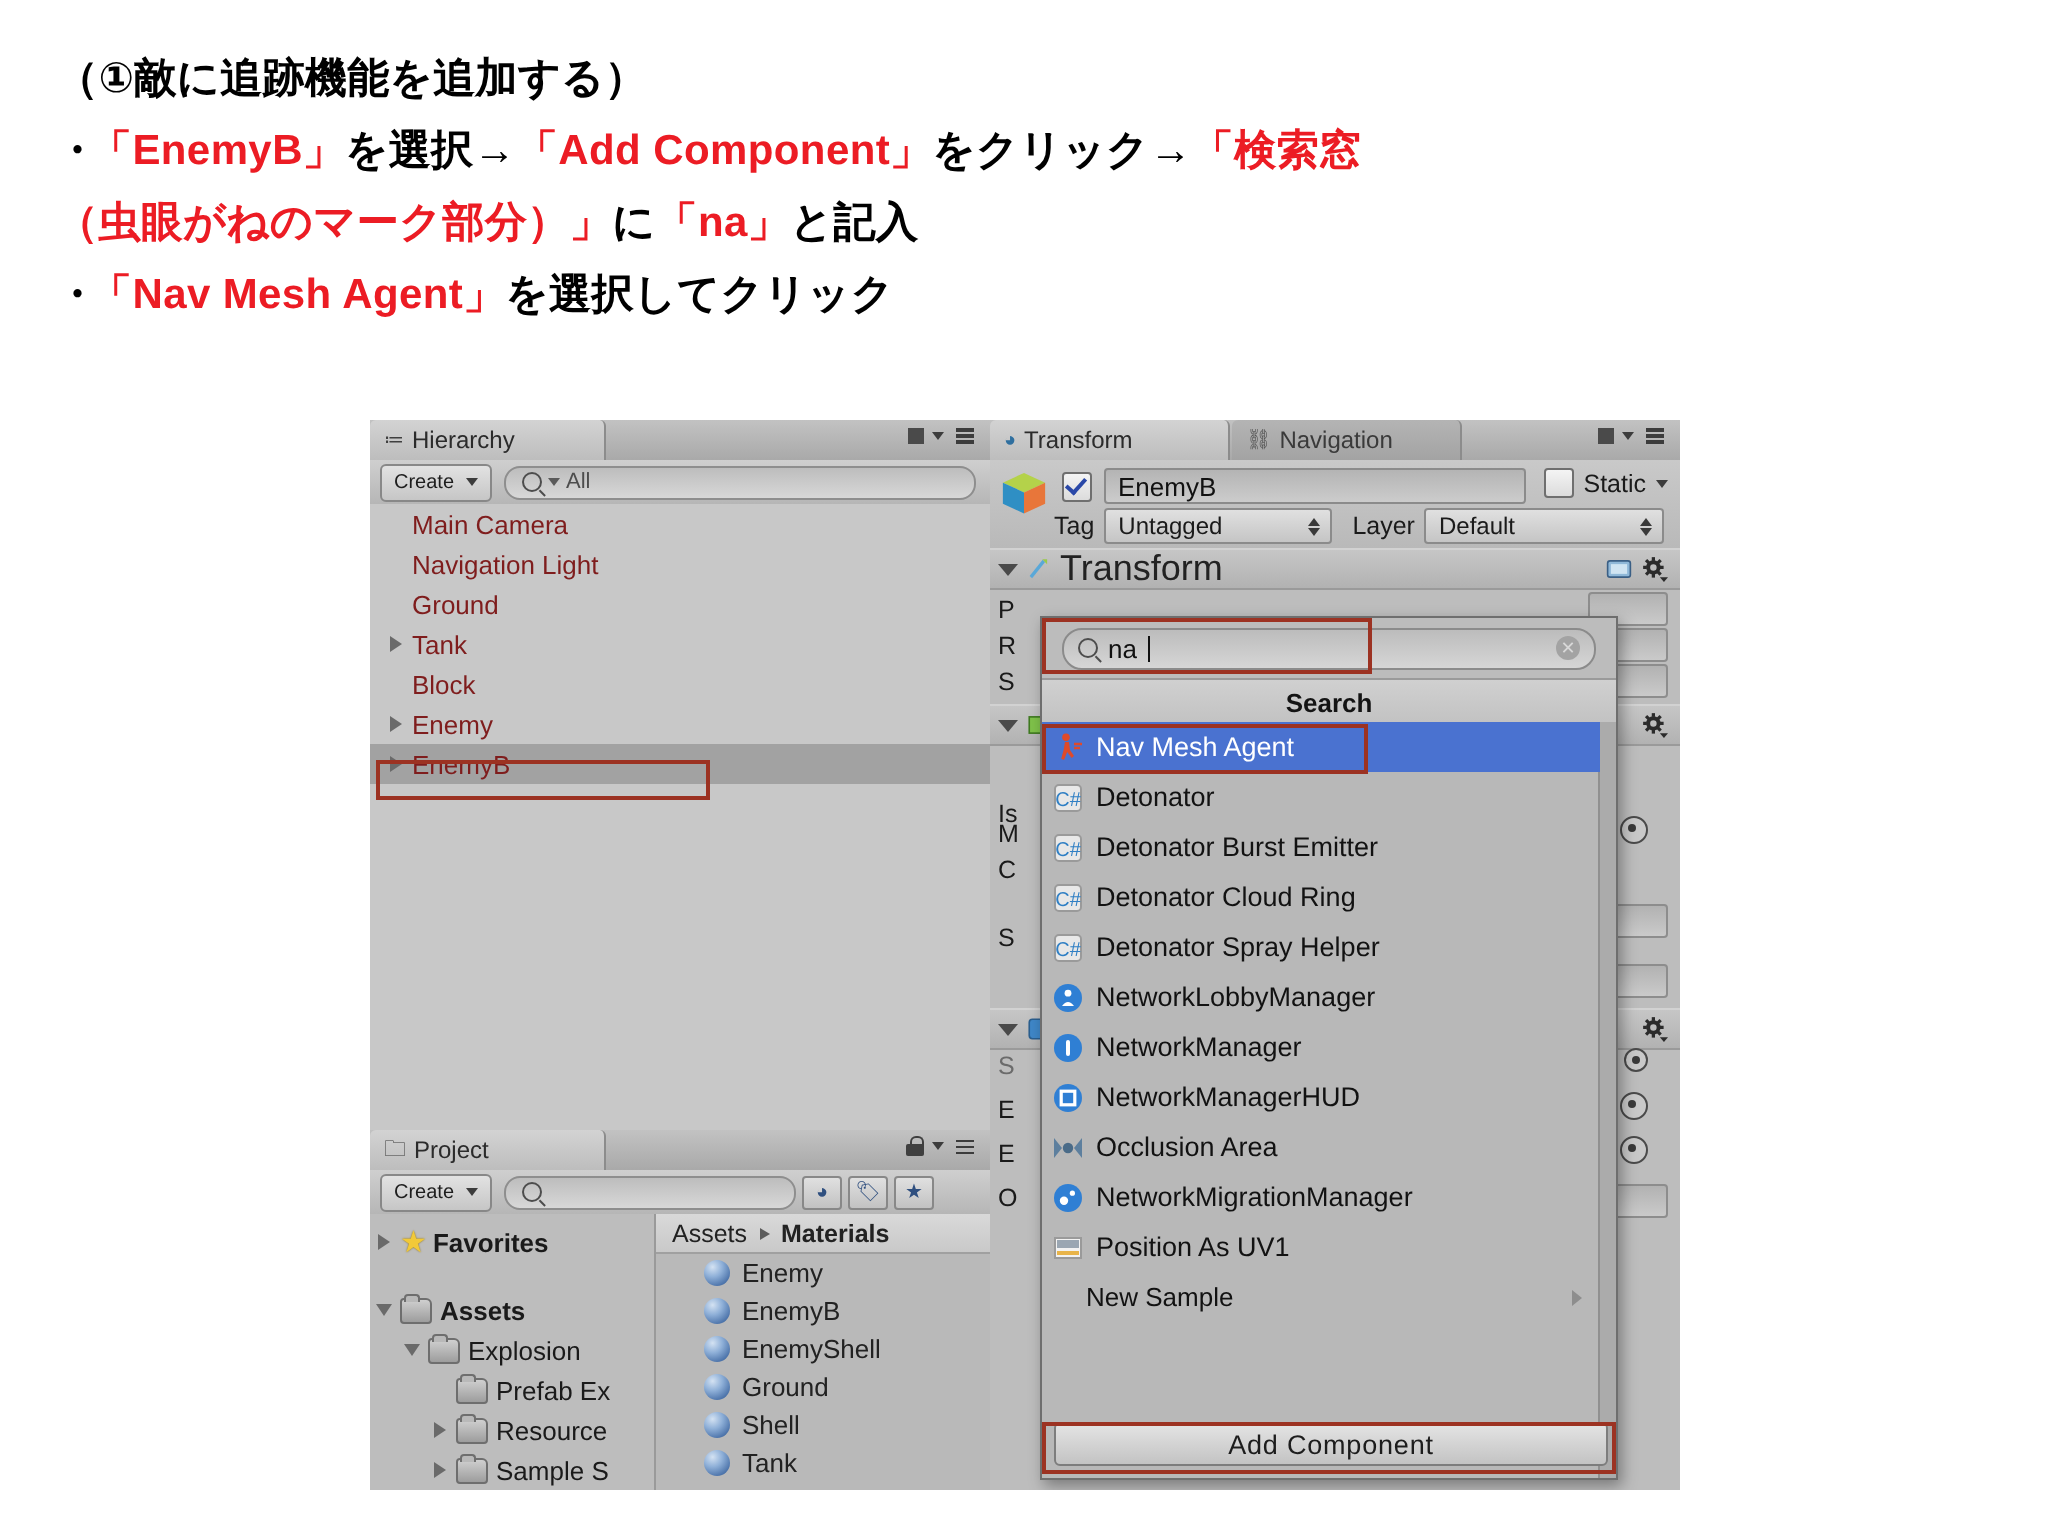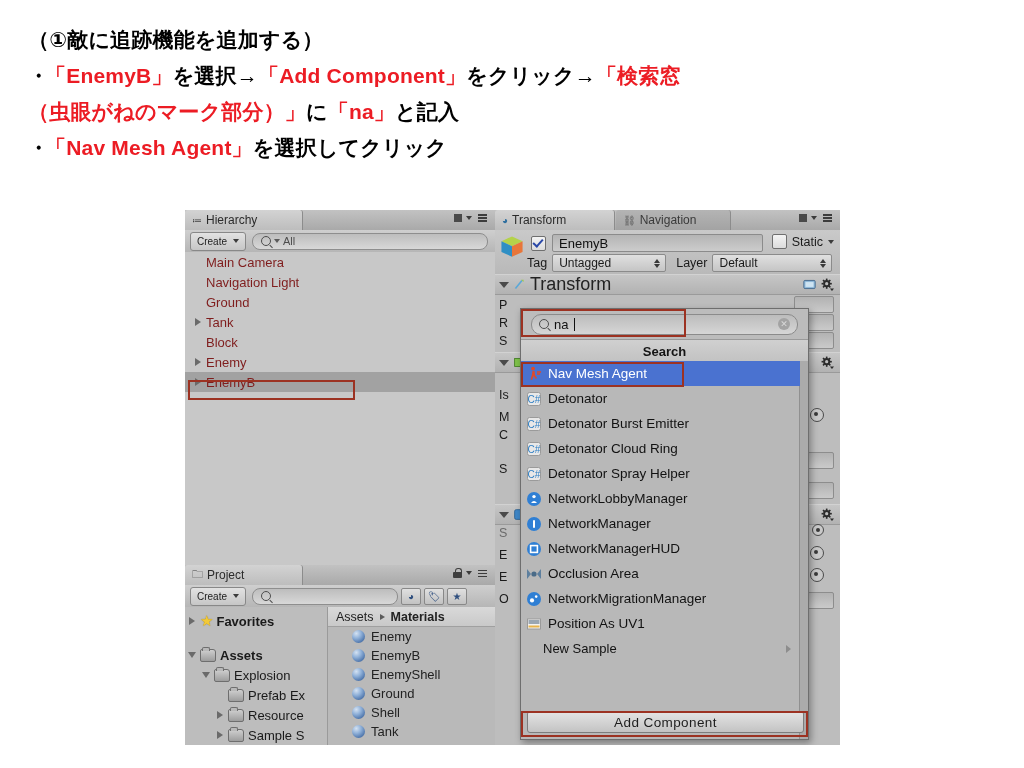--- a/index.html
+++ b/index.html
@@ -438,21 +438,21 @@
               <line x1="0.7" y1="7" x2="3" y2="7"></line>
                 <line x1="11" y1="7" x2="13.3" y2="7"></line>
               <line x1="2.5" y1="2.5" x2="4.2" y2="4.2"></line>
                 <line x1="9.8" y1="9.8" x2="11.5" y2="11.5"></line>
               <line x1="11.5" y1="2.5" x2="9.8" y2="4.2"></line>
                 <line x1="4.2" y1="9.8" x2="2.5" y2="11.5"></line>
             </g>
             <polygon points="11,13 16,13 13.5,16" fill="#2b2b2b"></polygon>
           </svg>
         </div>
-        <span class="lbl" style="position:absolute;left:4px;top:36px;">Is</span>
+        <span class="lbl" style="position:absolute;left:4px;top:48px;">Is</span>
         <span class="lbl" style="position:absolute;left:4px;top:58px;">M</span>
         <span class="lbl" style="position:absolute;left:4px;top:76px;">C</span>
         <span class="lbl" style="position:absolute;left:4px;top:110px;">S</span>
         <div class="radio" style="right:16px;top:56px;"></div>
         <div class="fieldbox" style="right:6px;top:100px;width:38px;"></div>
         <div class="fieldbox" style="right:6px;top:130px;width:38px;"></div>
       </div>
 
       <div class="comp" style="top:274px;height:140px;">
         <div class="compHead">

